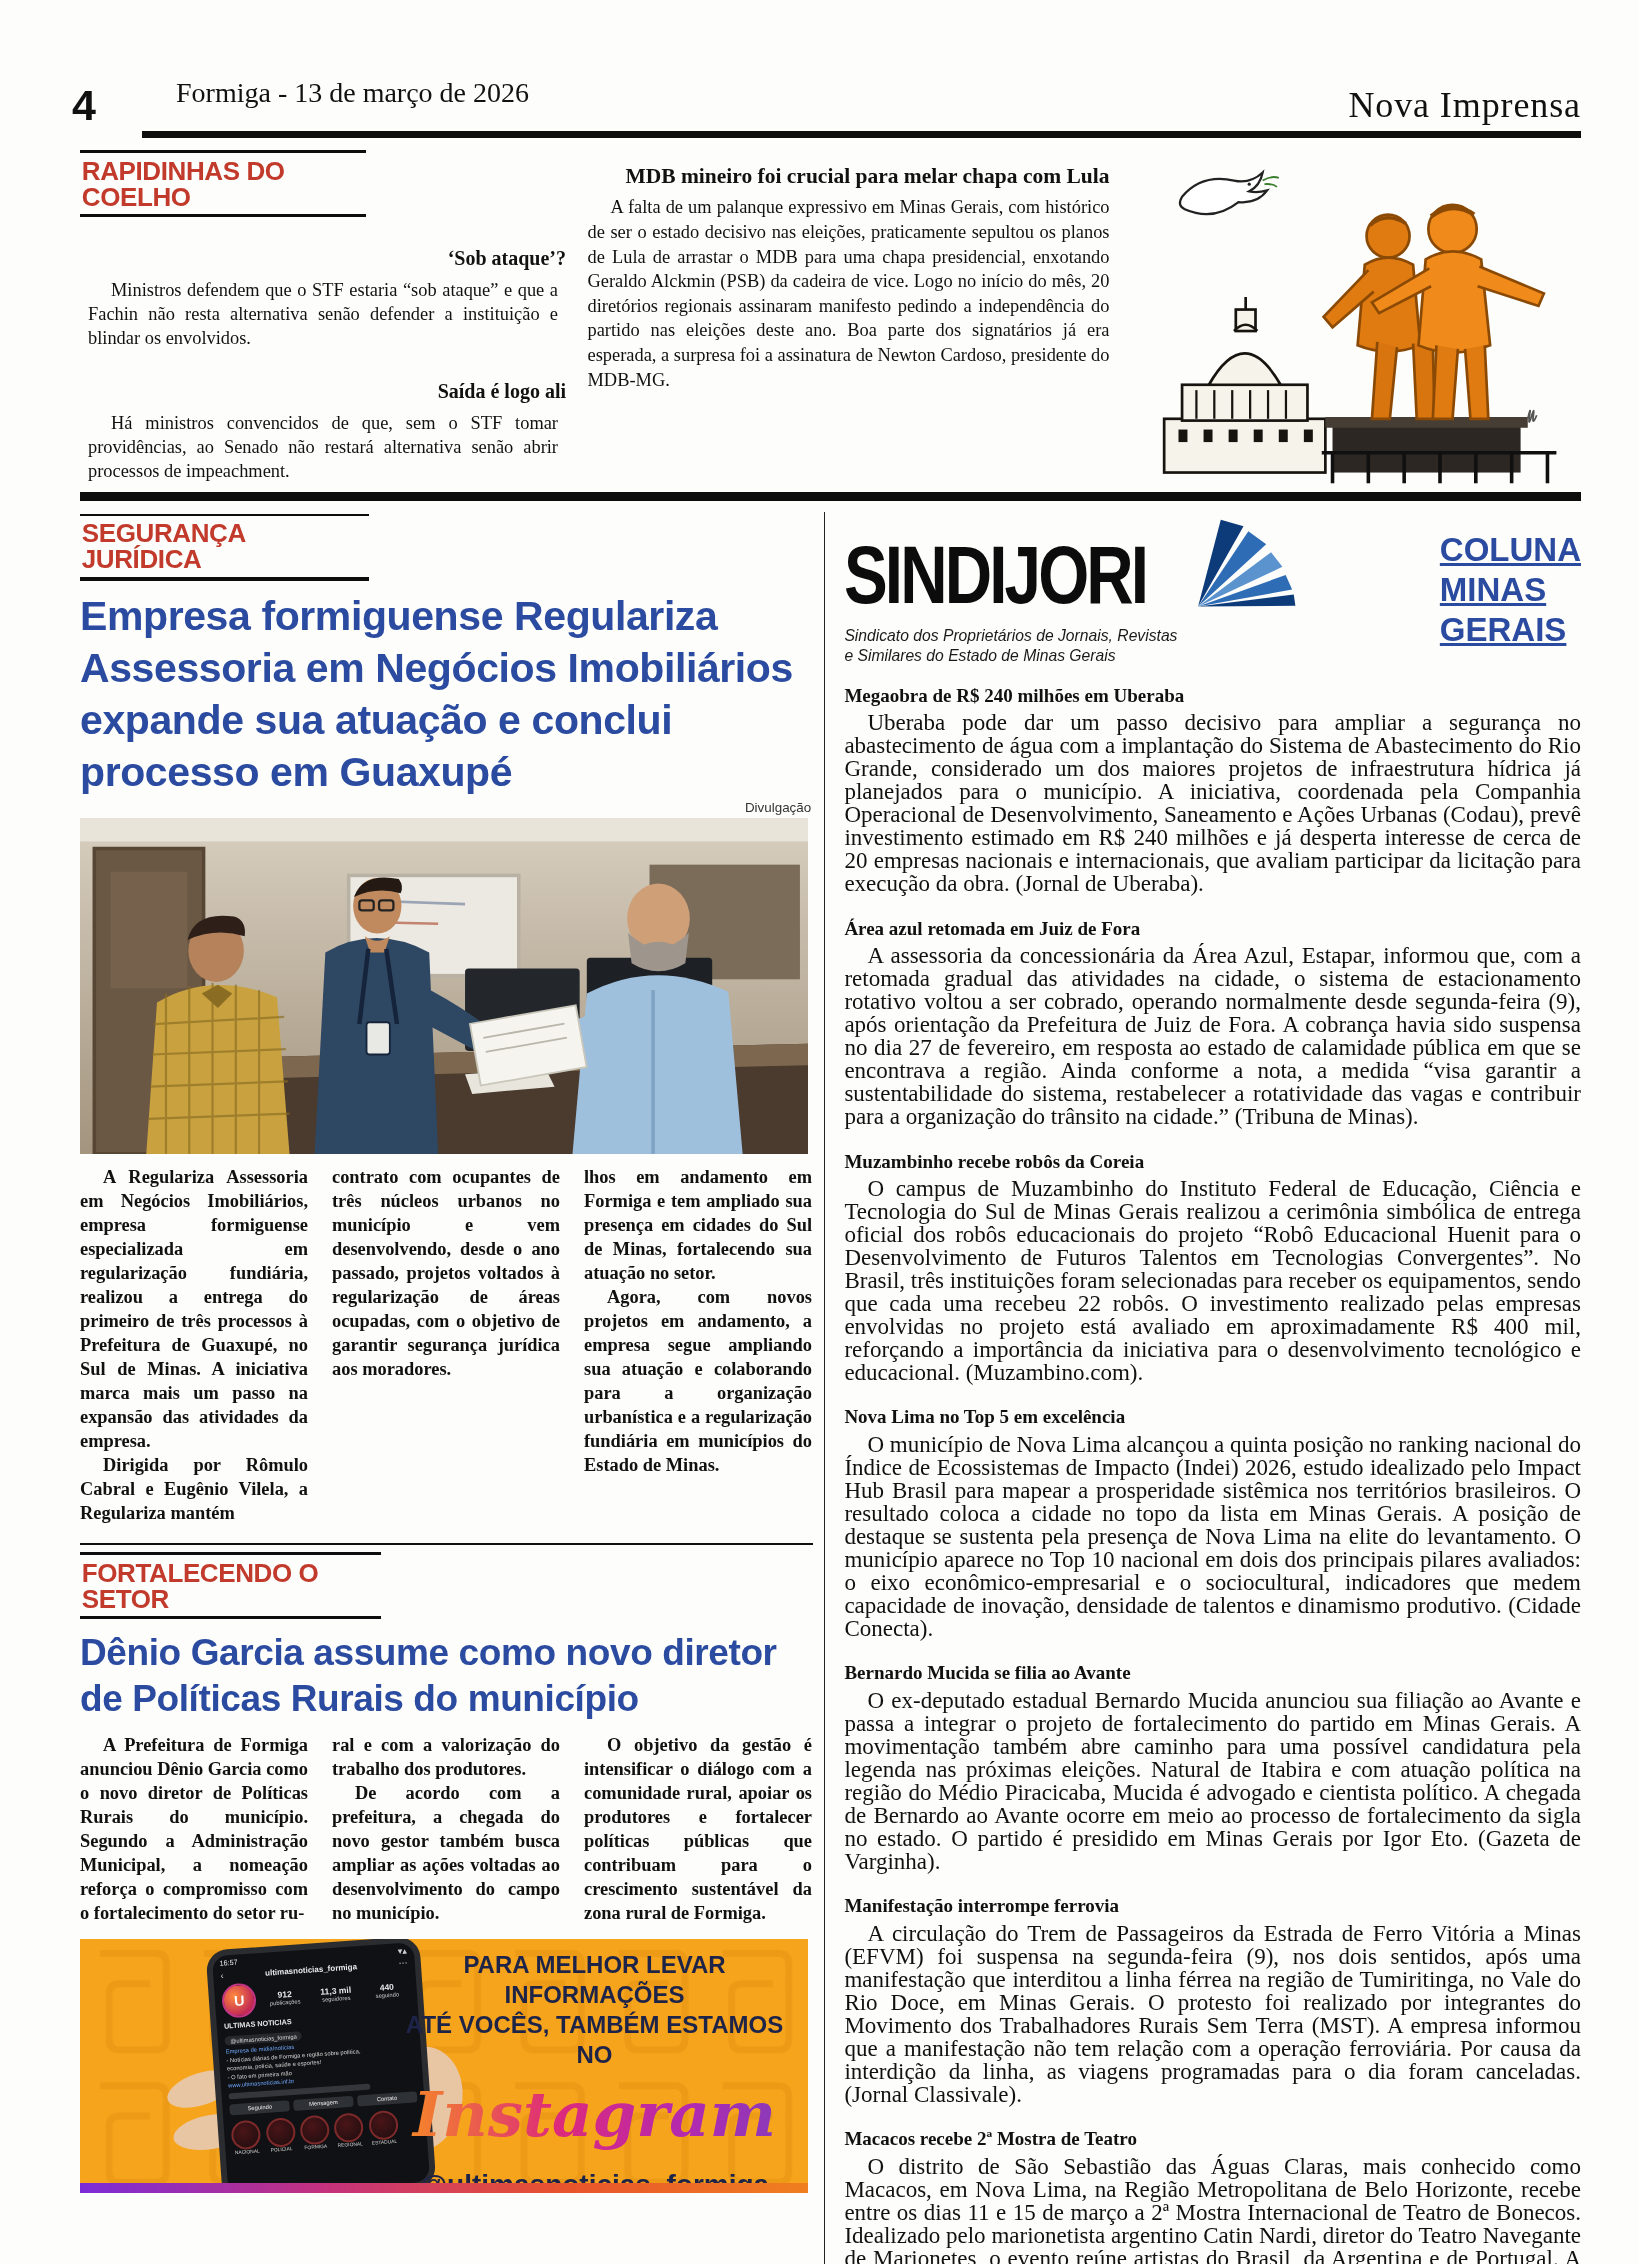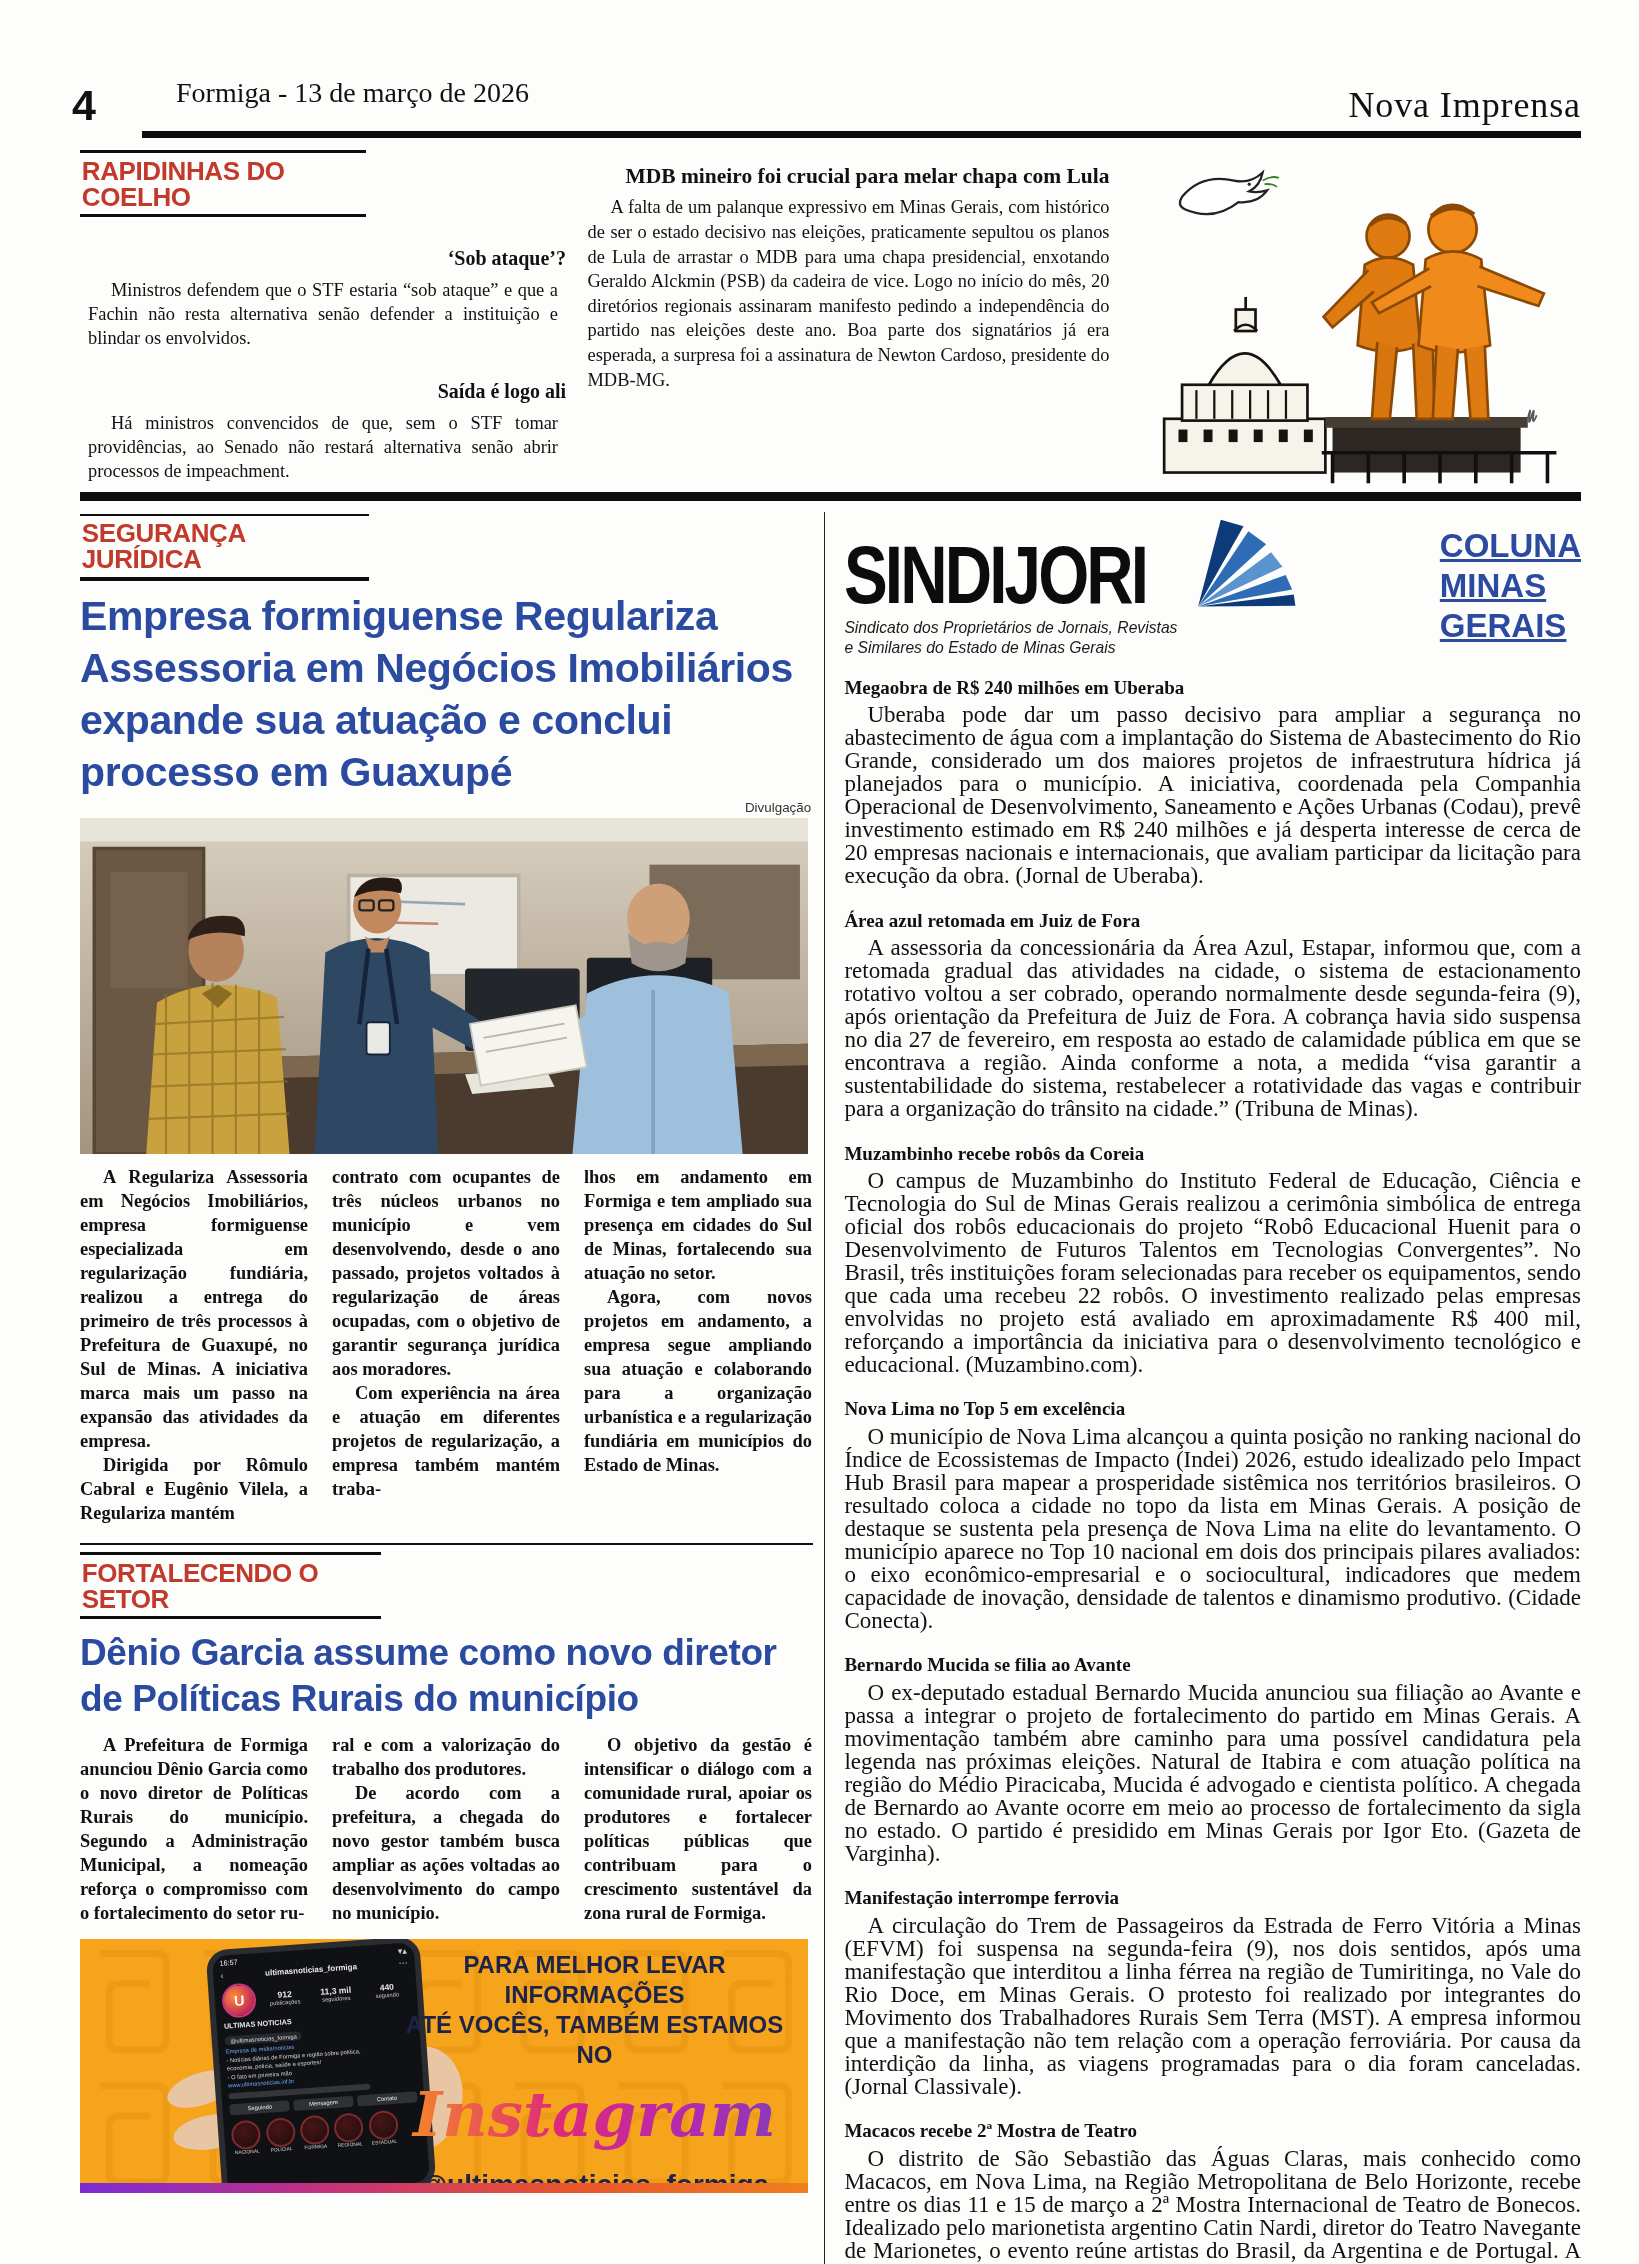--- a/index.html
+++ b/index.html
@@ -40,21 +40,21 @@
   .cols p{margin:0;text-indent:23px;font-weight:bold;}
   .cols p.noind{text-indent:0;}
   .sep{border:none;border-top:2.7px solid #111;margin:18px 0 7.2px;}
   .kicker.k-fort{width:297px;}
   .headline-blue.h2{font-size:37px;line-height:1.25;margin:10.7px 0 9px;}
   
   .sind-row{display:flex;justify-content:space-between;align-items:center;}
   .sind-logo-line{display:flex;align-items:flex-end;}
   .sind-word{font:900 82px/0.9 "Liberation Sans",sans-serif;color:#0c0c0c;letter-spacing:-3.6px;
              transform:scaleX(.80);transform-origin:left bottom;display:inline-block;}
-  .sind-sub{font:italic 15.7px/1.3 "Liberation Sans",sans-serif;color:#1a1a1a;margin-top:6px;}
+  .sind-sub{font:italic 15.7px/1.3 "Liberation Sans",sans-serif;color:#1a1a1a;margin-top:14px;}
   .coluna{font:bold 33px/1.22 "Liberation Sans",sans-serif;color:#2b4ba1;text-align:left;margin-top:1.8px;text-decoration:underline;}
   .coluna span{display:block;}
   .briefs{margin-top:18px;}
   .brief{margin-bottom:22.4px;}
   .brief h3{font:bold 19px "Liberation Serif",serif;margin:0 0 4.5px;}
   .brief p{font-size:23px;line-height:23px;text-align:justify;text-indent:23px;margin:0;}
   
   .ad{position:relative;width:728px;height:254px;margin-top:14.3px;background:#f7a41d;overflow:hidden;}
   .ad svg.pat{position:absolute;left:0;top:0;}
   .ad-right{position:absolute;left:315px;width:399px;top:10.7px;text-align:center;}
@@ -267,21 +267,20 @@
         </svg>
       </div>
 
       <div class="cols">
         <div class="col">
           <p>A Regulariza Assessoria em Negócios Imobiliários, empresa formiguense especializada em regularização fundiária, realizou a entrega do primeiro de três processos à Prefeitura de Guaxupé, no Sul de Minas. A iniciativa marca mais um passo na expansão das atividades da empresa.</p>
           <p>Dirigida por Rômulo Cabral e Eugênio Vilela, a Regulariza mantém</p>
         </div>
         <div class="col">
           <p class="noind">contrato com ocupantes de três núcleos urbanos no município e vem desenvolvendo, desde o ano passado, projetos voltados à regularização de áreas ocupadas, com o objetivo de garantir segurança jurídica aos moradores.</p>
-          <p>Com experiência na área e atuação em diferentes projetos de regularização, a empresa também mantém traba-</p>
         </div>
         <div class="col">
           <p class="noind">lhos em andamento em Formiga e tem ampliado sua presença em cidades do Sul de Minas, fortalecendo sua atuação no setor.</p>
           <p>Agora, com novos projetos em andamento, a empresa segue ampliando sua atuação e colaborando para a organização urbanística e a regularização fundiária em municípios do Estado de Minas.</p>
         </div>
       </div>
 
       <hr class="sep">
 
       <div class="kicker k-fort">FORTALECENDO O SETOR</div>

